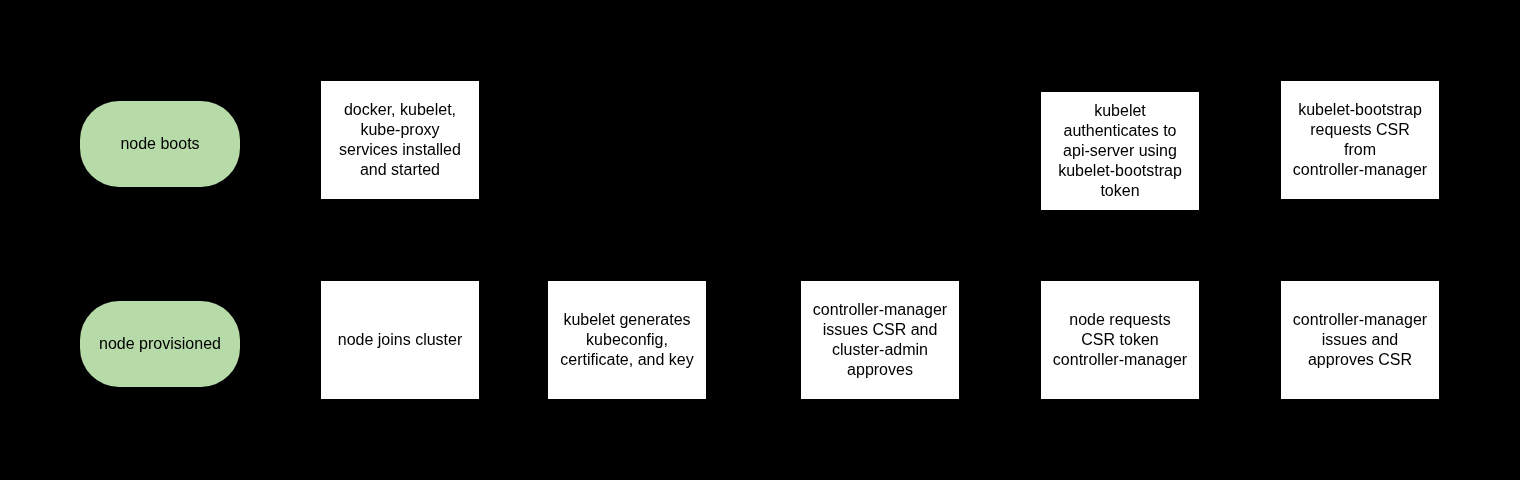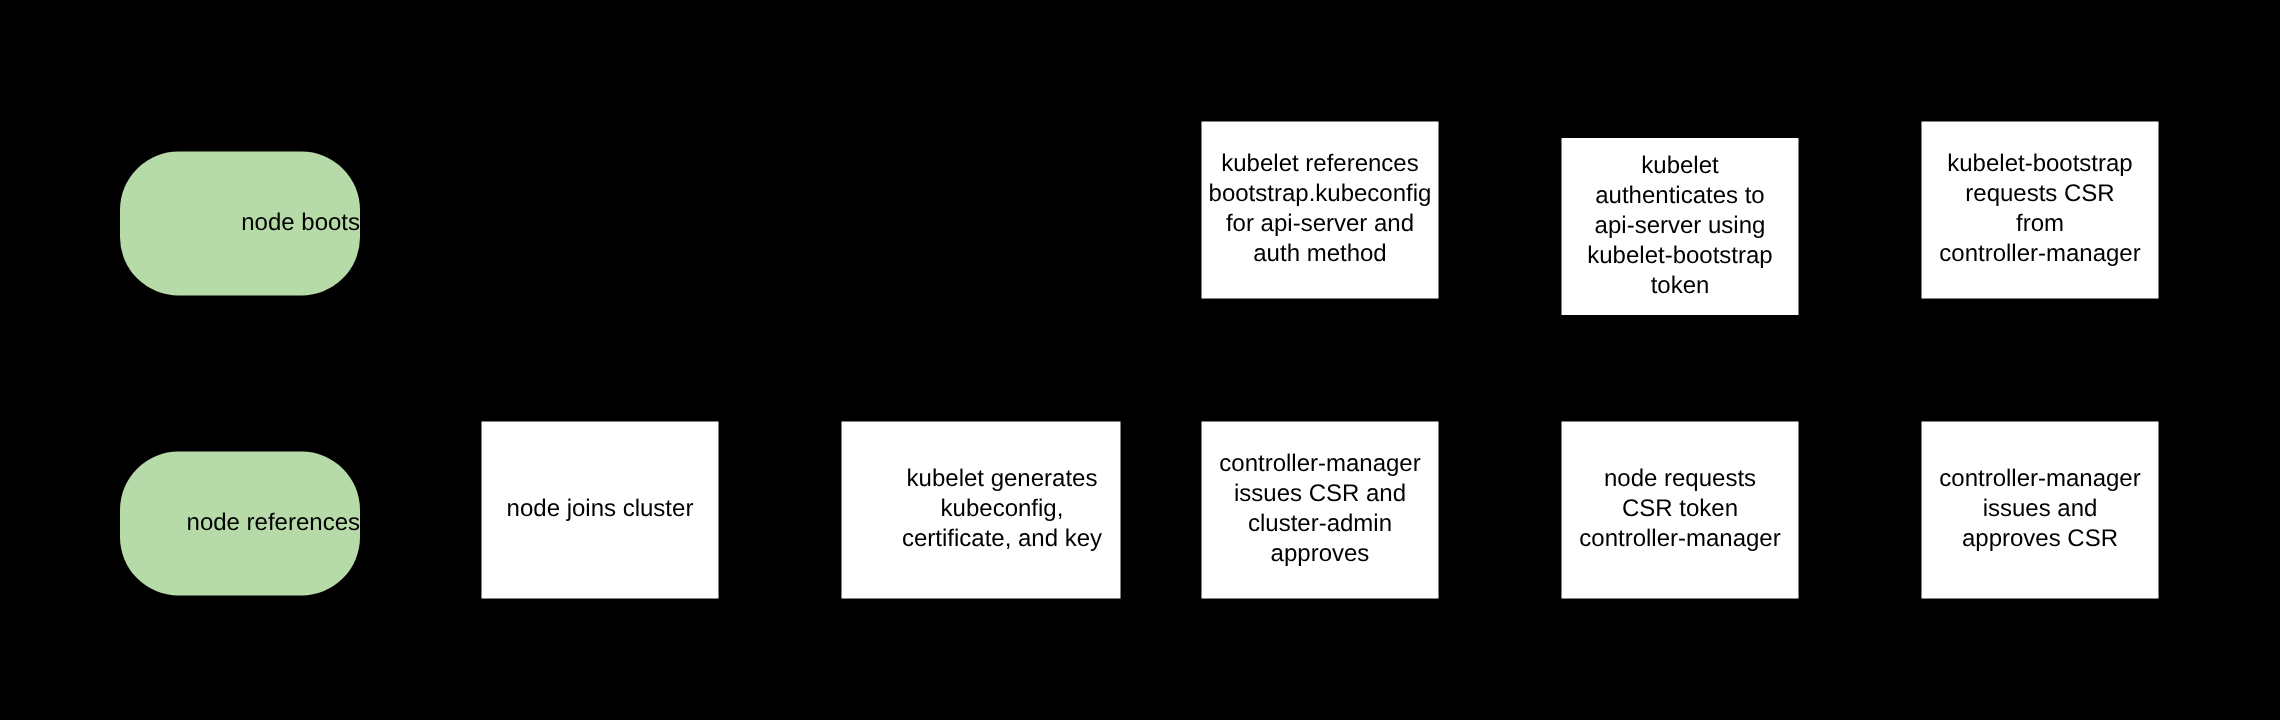--- a/index.html
+++ b/index.html
@@ -29,75 +29,74 @@
     color: #000000;
   }
   .process {
     width: 158px;
     height: 118px;
     background: #ffffff;
     overflow: hidden;
   }
   .terminator {
     width: 160px;
-    height: 96px;
+    height: 86px;
     background: #b7dba8;
     border-radius: 39px;
-    justify-content: flex-end;
   }
   .decision {
     width: 156px;
     height: 118px;
     background: #b5d9f0;
     clip-path: polygon(50% 0%, 100% 50%, 50% 100%, 0% 50%);
   }
   
   .pos-r1c1 { left: 80px;   top: 101px; }
   .pos-r1c2 { left: 321px;  top: 81px; }
   .pos-r1c3 { left: 562px;  top: 81px; }
   .pos-r1c4 { left: 801px;  top: 81px; }
   .pos-r1c5 { left: 1041px; top: 92px; }
   .pos-r1c6 { left: 1281px; top: 81px; }
   .pos-r2c1 { left: 80px;   top: 301px; }
   .pos-r2c2 { left: 321px;  top: 281px; align-items: center; }
-  .pos-r2c3 { left: 561px;  top: 281px; padding-left: 28px; }
+  .pos-r2c3 { left: 548px;  top: 281px; }
   .pos-r2c4 { left: 801px;  top: 281px; }
   .pos-r2c5 { left: 1041px; top: 281px; }
   .pos-r2c6 { left: 1281px; top: 281px; }
 </style>
 </head>
 <body>
 
 <div class="canvas">
 
   <div class="node terminator pos-r1c1">
     <span class="label">node boots</span>
   </div>
-  <div class="node process pos-r1c4">
-    <span class="label">kubelet references
-bootstrap.kubeconfig
-for api-server and
-auth method</span>
+  <div class="node process pos-r1c2">
+    <span class="label">docker, kubelet,
+kube-proxy
+services installed
+and started</span>
   </div>
   <div class="node process pos-r1c5">
     <span class="label">kubelet
 authenticates to
 api-server using
 kubelet-bootstrap
 token</span>
   </div>
   <div class="node process pos-r1c6">
     <span class="label">kubelet-bootstrap
 requests CSR
 from
 controller-manager</span>
   </div>
 
   <div class="node terminator pos-r2c1">
-    <span class="label">node references</span>
+    <span class="label">node provisioned</span>
   </div>
   <div class="node process pos-r2c2">
     <span class="label">node joins cluster</span>
   </div>
   <div class="node process pos-r2c3">
     <span class="label">kubelet generates
 kubeconfig,
 certificate, and key</span>
   </div>
   <div class="node process pos-r2c4">

